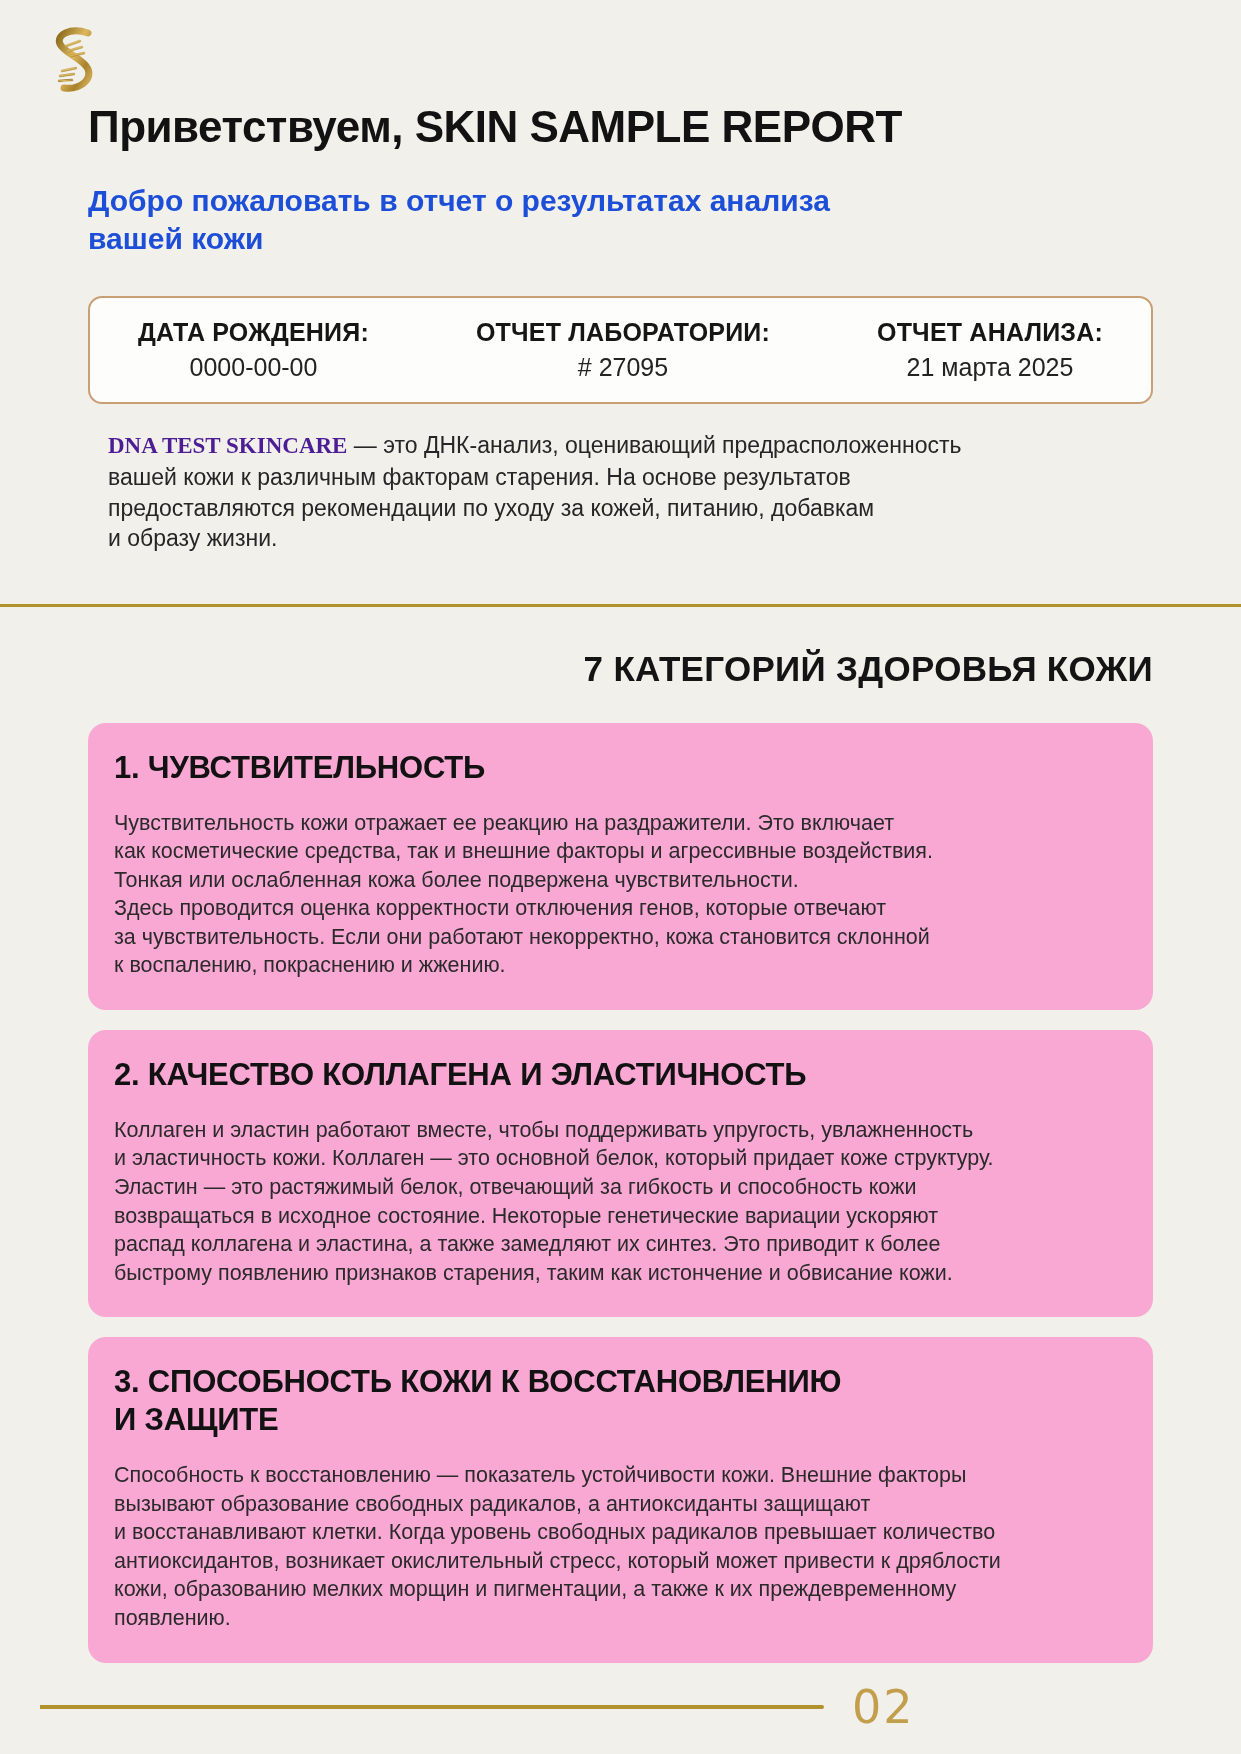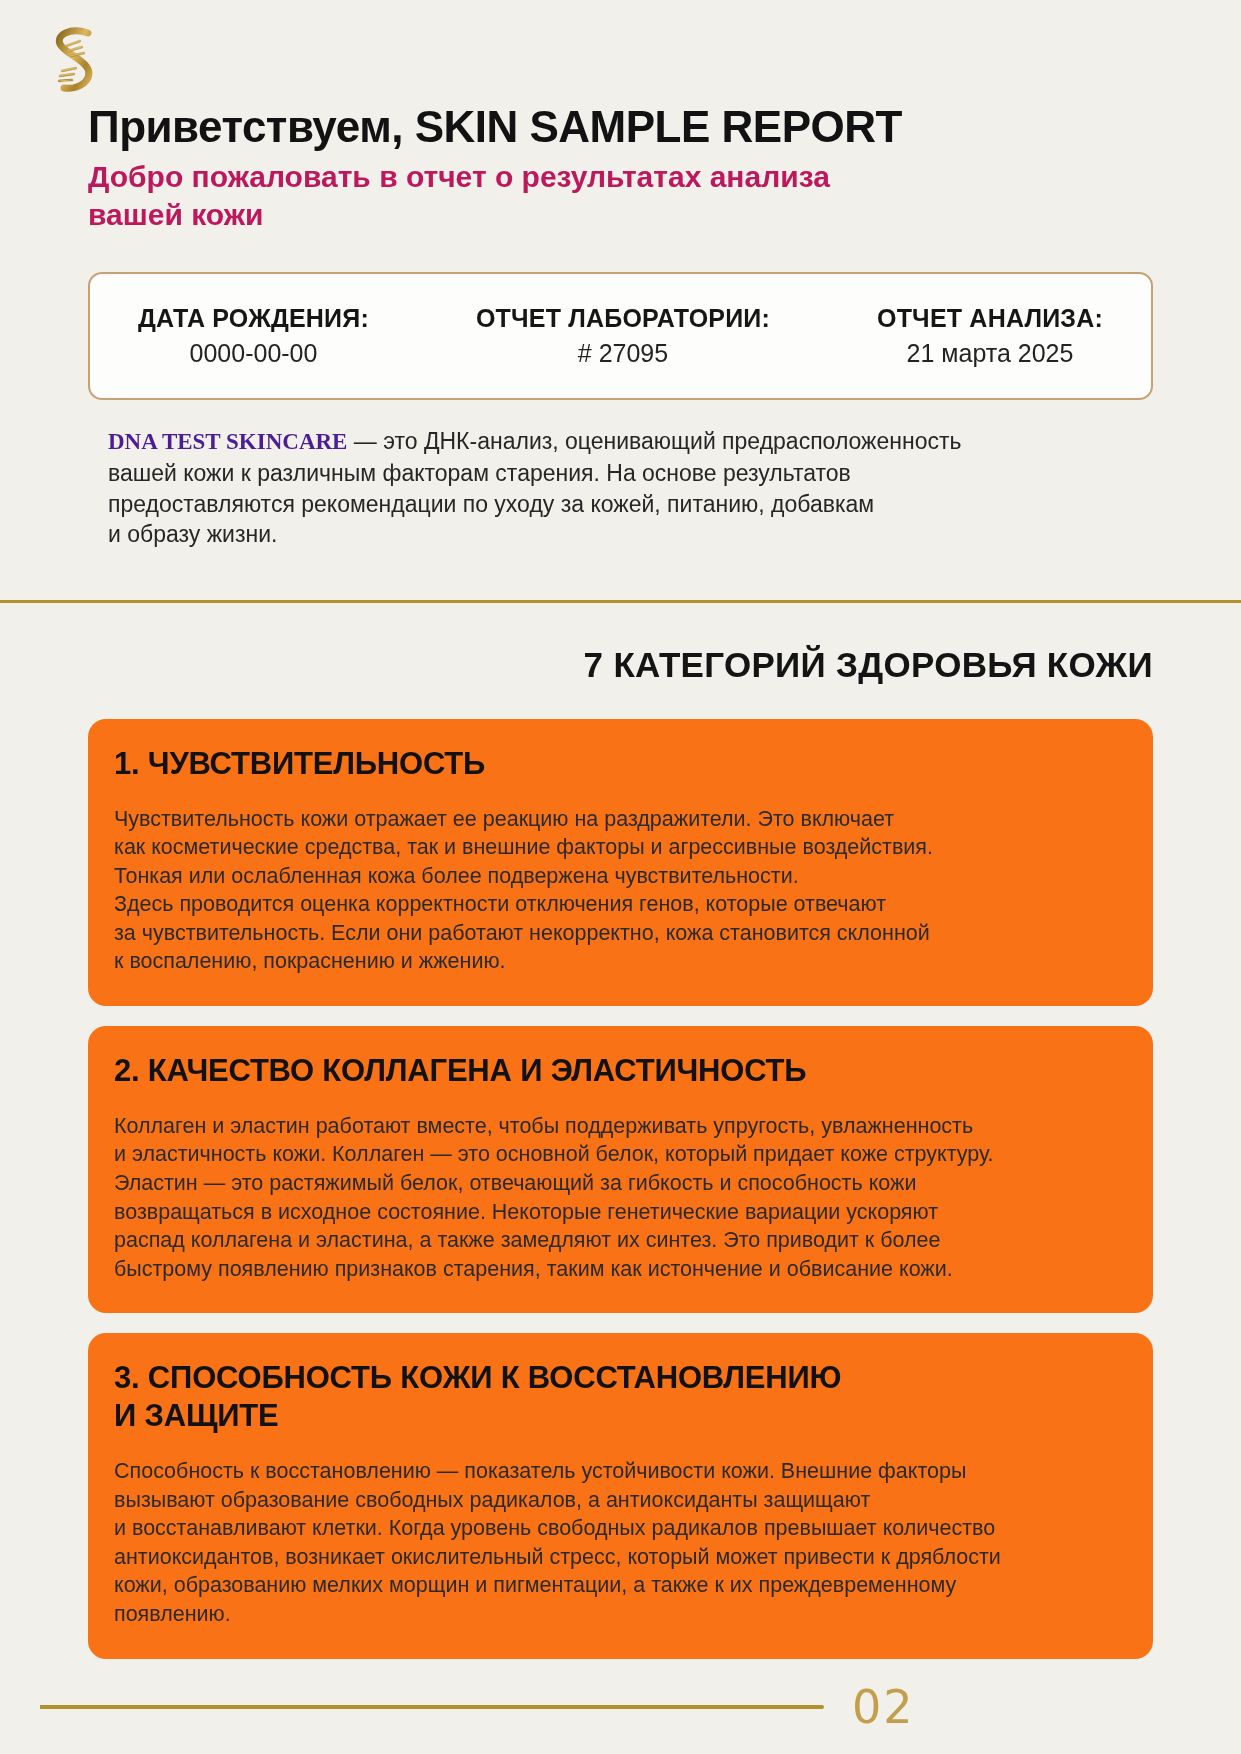--- a/index.html
+++ b/index.html
@@ -24,33 +24,33 @@
   .page-title {
     margin: 0;
     padding-top: 104px;
     font-size: 44px;
     font-weight: 800;
     letter-spacing: -0.5px;
     color: #121212;
     line-height: 1.05;
   }
   .page-subtitle {
-    margin: 8px 0 0 0;
+    margin: 32px 0 0 0;
     font-size: 30px;
     font-weight: 700;
-    color: #be185d;
+    color: #1d4ed8;
     line-height: 1.27;
     white-space: pre-line;
   }
   .info-box {
     margin-top: 38px;
     background: #fdfdfb;
     border: 2px solid #c9a076;
     border-radius: 14px;
-    height: 128px;
+    height: 108px;
     display: flex;
     align-items: center;
     justify-content: space-between;
     padding: 0 48px;
   }
   .info-col { text-align: center; }
   .info-label {
     font-size: 25px;
     font-weight: 700;
     color: #161616;
@@ -79,21 +79,21 @@
   .section-title {
     margin: 42px 0 0 0;
     text-align: right;
     font-size: 35px;
     font-weight: 700;
     letter-spacing: 0.3px;
     color: #141414;
   }
   .cards { margin-top: 34px; }
   .card {
-    background: #f97316;
+    background: #f9a8d4;
     border-radius: 18px;
     padding: 26px 30px 30px 26px;
     margin-bottom: 20px;
   }
   .card-title {
     margin: 0;
     font-size: 31px;
     font-weight: 800;
     color: #121212;
     line-height: 1.22;

